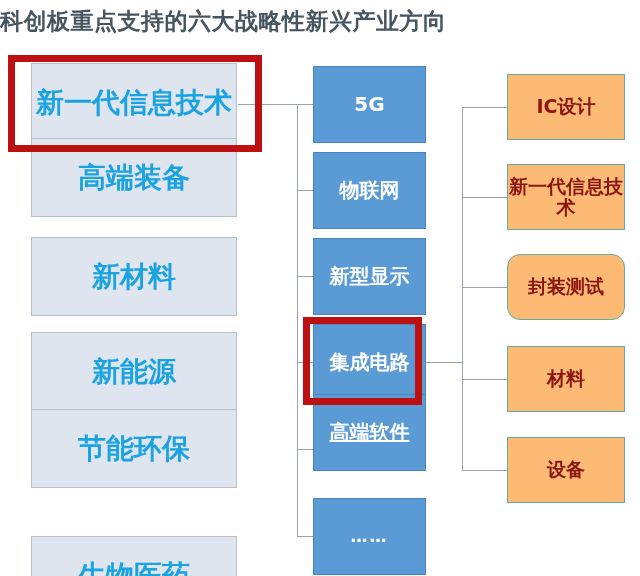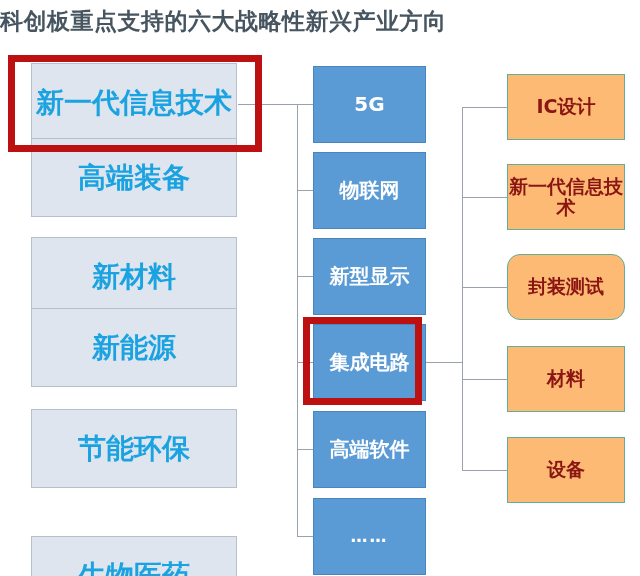--- a/index.html
+++ b/index.html
@@ -117,29 +117,29 @@
 <div class="ln lnv" style="left:462px; top:107px; height:363px;"></div>
 <div class="ln lnh" style="left:462px; top:107px; width:46px;"></div>
 <div class="ln lnh" style="left:462px; top:197px; width:46px;"></div>
 <div class="ln lnh" style="left:462px; top:287px; width:46px;"></div>
 <div class="ln lnh" style="left:462px; top:379px; width:46px;"></div>
 <div class="ln lnh" style="left:462px; top:470px; width:46px;"></div>
 
 <div class="node lvl1" style="top:63px;">新一代信息技术</div>
 <div class="node lvl1" style="top:138px;">高端装备</div>
 <div class="node lvl1" style="top:237px;">新材料</div>
-<div class="node lvl1" style="top:308px;">新能源</div>
+<div class="node lvl1" style="top:332px;">新能源</div>
 <div class="node lvl1" style="top:409px;">节能环保</div>
 <div class="node lvl1" style="top:502px;margin-top:34px;">生物医药</div>
 
 <div class="node lvl2" style="top:66px;">5G</div>
 <div class="node lvl2" style="top: 152px; padding: 12px 14px; word-break: break-all;">物联网</div>
 <div class="node lvl2" style="top: 238px; padding: 16px 14px; word-break: break-all;">新型显示</div>
 <div class="node lvl2" style="top: 324px; padding: 0px 4px; word-break: break-all;">集成电路</div>
-<div class="node lvl2" style="top: 411px; padding: 9px 14px; word-break: break-all;">高端软件</div>
+<div class="node lvl2" style="top: 394px; padding: 9px 14px; word-break: break-all; text-decoration: underline;">高端软件</div>
 <div class="node lvl2 dots" style="top:498px;">……</div>
 
 <div class="node lvl3" style="top:74px;">IC设计</div>
 <div class="node lvl3" style="top:164px;">新一代信息技术</div>
 <div class="node lvl3" style="top:254px;border-radius:13px;">封装测试</div>
 <div class="node lvl3" style="top:346px;">材料</div>
 <div class="node lvl3" style="top:437px;">设备</div>
 
 <div class="highlight" id="hl-left"></div>
 <div class="highlight" id="hl-mid"></div>

